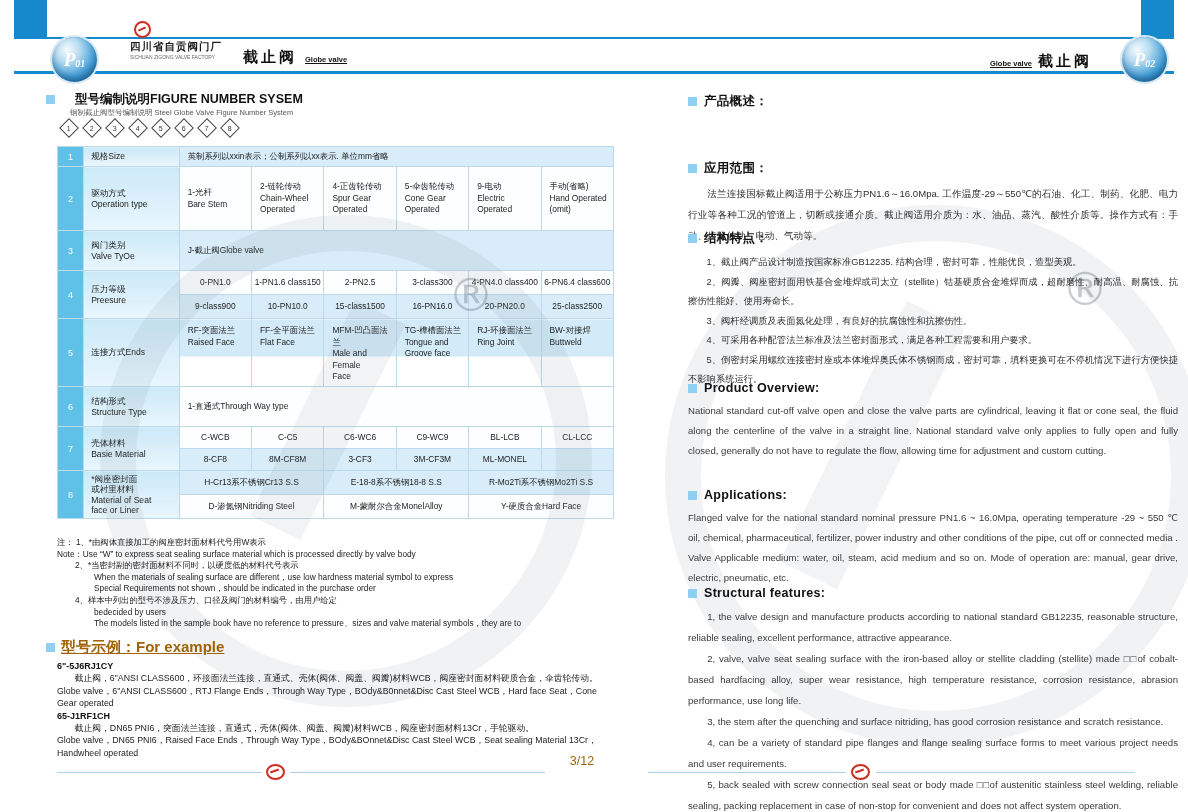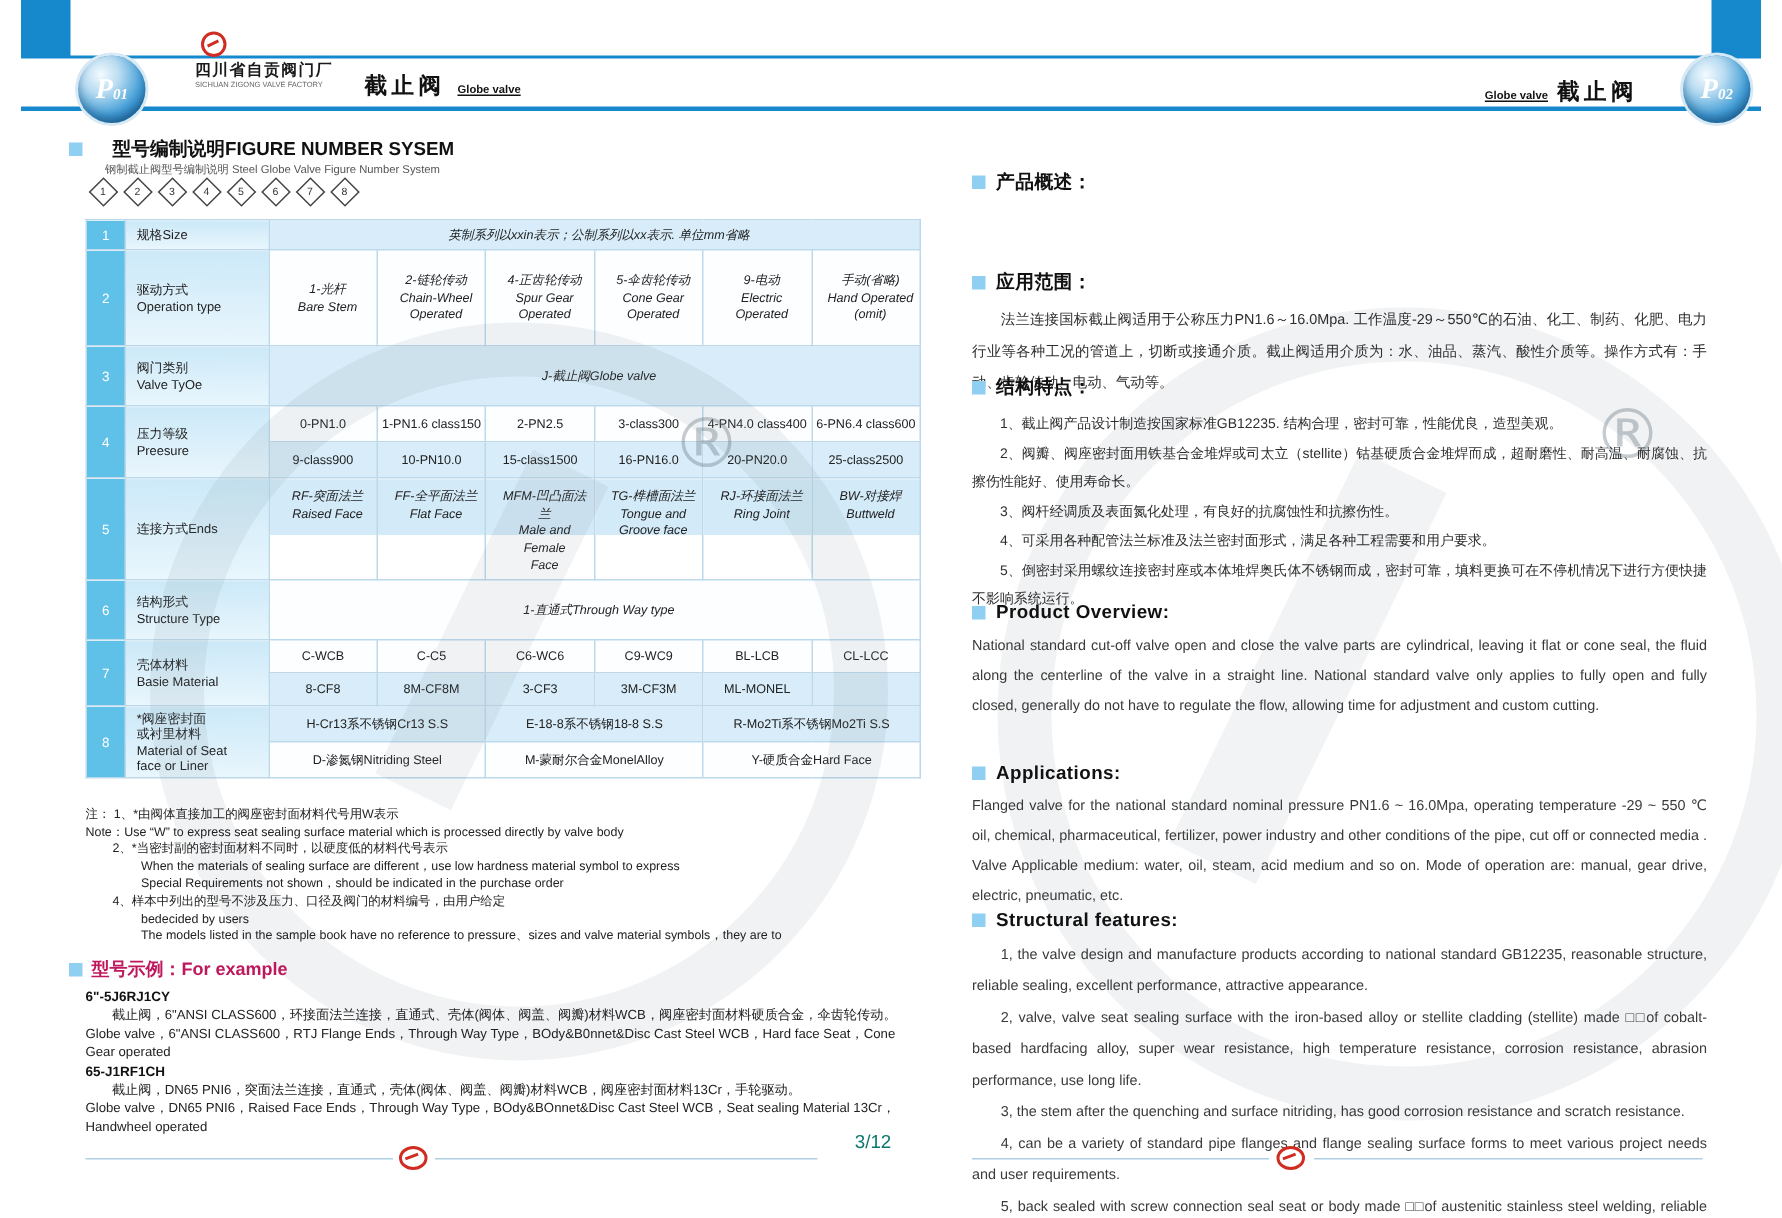--- a/index.html
+++ b/index.html
@@ -48,51 +48,51 @@
   .diamond span{transform:rotate(-45deg);font-size:7px;color:#333;}
   .fig-table{position:absolute;left:57px;top:146px;width:557px;border-collapse:collapse;z-index:4;
     table-layout:fixed;}
   .fig-table td{border:1px solid #bcd9ec;font-size:8.4px;vertical-align:middle;overflow:hidden;padding:1px 2px;}
   .fig-table td.num{background:#5fc0e8;color:#fff;text-align:center;font-size:9px;}
   .fig-table td.lab{background:linear-gradient(180deg,#cce9f8,#e9f6fd);padding-left:7px;font-size:8.6px;color:#222;}
   .fig-table td.lab div{line-height:10.5px;}
   .fig-table td.tint{background:#d8edf9;}
   .fig-table td.plain{background:#fdfeff;}
   .fig-table td.grad{background:linear-gradient(180deg,#d3eaf8 0%,#d3eaf8 55%,#ffffff 56%);vertical-align:top;padding-top:6px;}
-  .fig-table td.left{padding-left:8px;text-align:center;font-style:italic;}
+  .fig-table td.left{padding-left:8px;text-align:left;}
   .fig-table td.center{text-align:center;}
   .fig-table td .cl{line-height:11.5px;}
   .notes{position:absolute;left:57px;top:537px;width:558px;z-index:6;}
   .note-line{font-size:8.3px;line-height:11.6px;color:#222;white-space:nowrap;}
   .note-line.ind1{margin-left:18px;} .note-line.ind2{margin-left:37px;}
   .example{position:absolute;left:46px;top:638px;width:570px;z-index:6;}
   .example .ex-head{display:flex;align-items:center;gap:6px;margin-bottom:3px;}
-  .example .ex-head .tt{font-size:12px;font-weight:bold;color:#be185d;}
+  .example .ex-head .tt{font-size:15px;font-weight:bold;color:#a16207;text-decoration:underline;}
   .ex-code{font-size:9px;font-weight:bold;color:#111;line-height:12px;margin-left:11px;}
   .ex-cn{margin:0 0 0 11px;font-size:8.8px;line-height:12.5px;text-indent:2em;color:#222;}
   .ex-en{margin:0 0 0 11px;font-size:8.8px;line-height:12.5px;color:#222;}
   
-  .r-sec{position:absolute;left:648px;width:490px;z-index:6;margin-top:20px;}
+  .r-sec{position:absolute;left:688px;width:490px;z-index:6;}
   .r-title{display:flex;align-items:center;gap:7px;margin-bottom:6px;}
   .r-title .tt{font-size:12.5px;font-weight:bold;color:#111;letter-spacing:.3px;}
   .r-para{margin:0;color:#2e2e2e;}
   .r-para.cn{font-size:9.6px;line-height:21px;text-indent:2em;text-align:justify;}
   .r-para.en{font-size:9.6px;line-height:20px;text-align:justify;color:#3a3a3a;}
   .r-item{margin:0;color:#2e2e2e;}
   .r-item.cn{font-size:9.3px;line-height:19.5px;text-indent:2em;text-align:justify;}
   .r-item.en{font-size:9.6px;line-height:21px;text-indent:2em;text-align:justify;color:#3a3a3a;}
   
   .f-line{position:absolute;top:772px;height:1px;background:#aecfe4;z-index:6;}
   .f-line.l1{left:57px;width:205px;} .f-line.l2{left:290px;width:255px;}
   .f-line.r1{left:648px;width:198px;} .f-line.r2{left:876px;width:259px;}
   .f-logo{position:absolute;top:764px;width:15px;height:12px;border:2px solid #d02c22;border-radius:50%;z-index:7;background:#fff;}
   .f-logo:after{content:"";position:absolute;left:2px;top:4px;width:9px;height:2px;background:#d02c22;transform:rotate(-20deg);}
   .f-logo.l{left:266px;} .f-logo.r{left:851px;}
   .page-num{position:absolute;left:552px;top:754px;width:60px;text-align:center;
-    font-size:12.5px;color:#0f766e;z-index:7;}
+    font-size:12.5px;color:#a16207;z-index:7;}
 </style>
 </head>
 <body>
 
 <div class="canvas">
 
   <div class="corner-block left"></div>
   <div class="corner-block right"></div>
   <div class="top-thin"></div>
   <div class="header-thick"></div>

